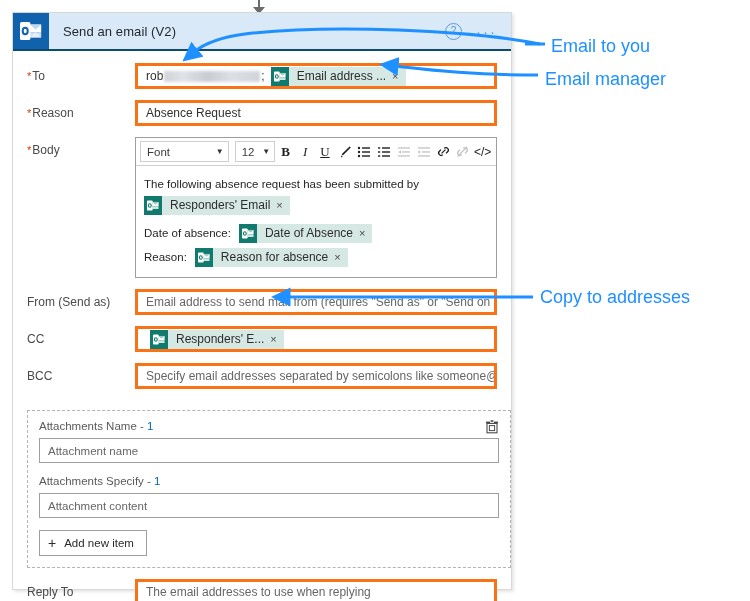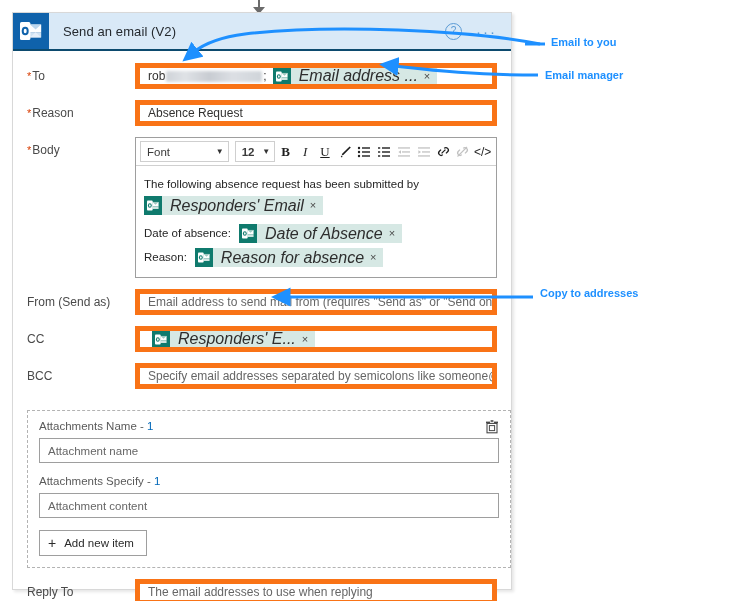--- a/index.html
+++ b/index.html
@@ -107,21 +107,21 @@
     font-size: 11px;
     margin-right: 1px;
     vertical-align: top;
     line-height: 14px;
   }
   .field-control {
     flex: 1 1 auto;
     min-width: 0;
   }
   .txtbox {
-    border: 5px solid #f97316;
+    border: 3px solid #f97316;
     background: #ffffff;
     height: 26px;
     display: flex;
     align-items: center;
     padding: 0 8px;
     font-size: 12px;
     color: #323130;
     box-sizing: border-box;
     overflow: hidden;
     white-space: nowrap;
@@ -141,26 +141,25 @@
     width: 18px;
     height: 19px;
     background: #0f7a6d;
     display: flex;
     align-items: center;
     justify-content: center;
     flex: none;
   }
   .token-label {
     padding: 0 6px 0 8px;
-    font-size: 16px;
+    font-size: 12px;
     color: #2d2d2d;
     white-space: nowrap;
     overflow: hidden;
     text-overflow: ellipsis;
-    font-style: italic;
   }
   .token-x {
     padding: 0 7px 0 0;
     font-size: 11px;
     color: #4a4a4a;
     cursor: pointer;
     flex: none;
   }
   #to-typed {
     font-size: 12px;
@@ -198,21 +197,21 @@
     height: 19px;
     display: flex;
     align-items: center;
     padding: 0 4px 0 6px;
     font-size: 11.5px;
     color: #3b3b3b;
     background: #fff;
     cursor: pointer;
   }
   #font-select { width: 86px; justify-content: space-between; }
-  #size-select { width: 32px; justify-content: space-between; margin-left: 6px; font-weight: bold; }
+  #size-select { width: 32px; justify-content: space-between; margin-left: 6px; }
   .caret-dn { font-size: 8px; color:#333; }
   .tb-btn {
     width: 21px;
     height: 20px;
     display: flex;
     align-items: center;
     justify-content: center;
     font-size: 13px;
     color: #1f1f1f;
     cursor: pointer;
@@ -288,22 +287,22 @@
   
   #annotations {
     position: absolute;
     left: 0; top: 0;
     width: 750px; height: 601px;
     pointer-events: none;
   }
   .anno-label {
     position: absolute;
     color: #1e90ff;
-    font-size: 11px;
-    font-weight: bold;
+    font-size: 18px;
+    font-weight: normal;
     white-space: nowrap;
   }
   #anno-email-to-you { left: 551px; top: 36px; }
   #anno-email-manager { left: 545px; top: 69px; }
   #anno-copy-to-responder { left: 540px; top: 287px; }
 </style>
 </head>
 <body>
 
 <svg id="flow-connector" viewBox="0 0 20 14">

